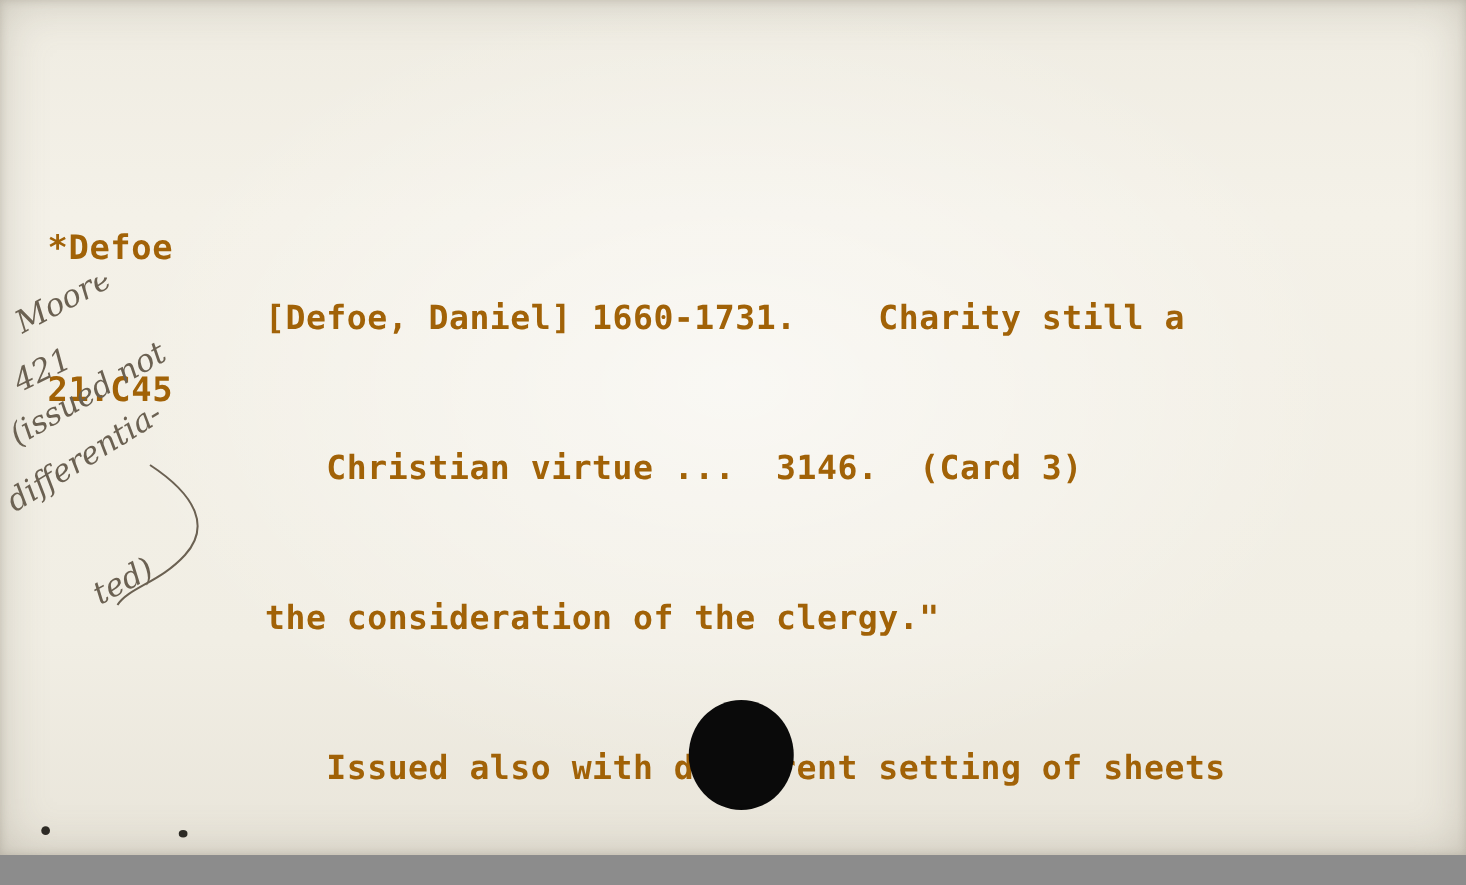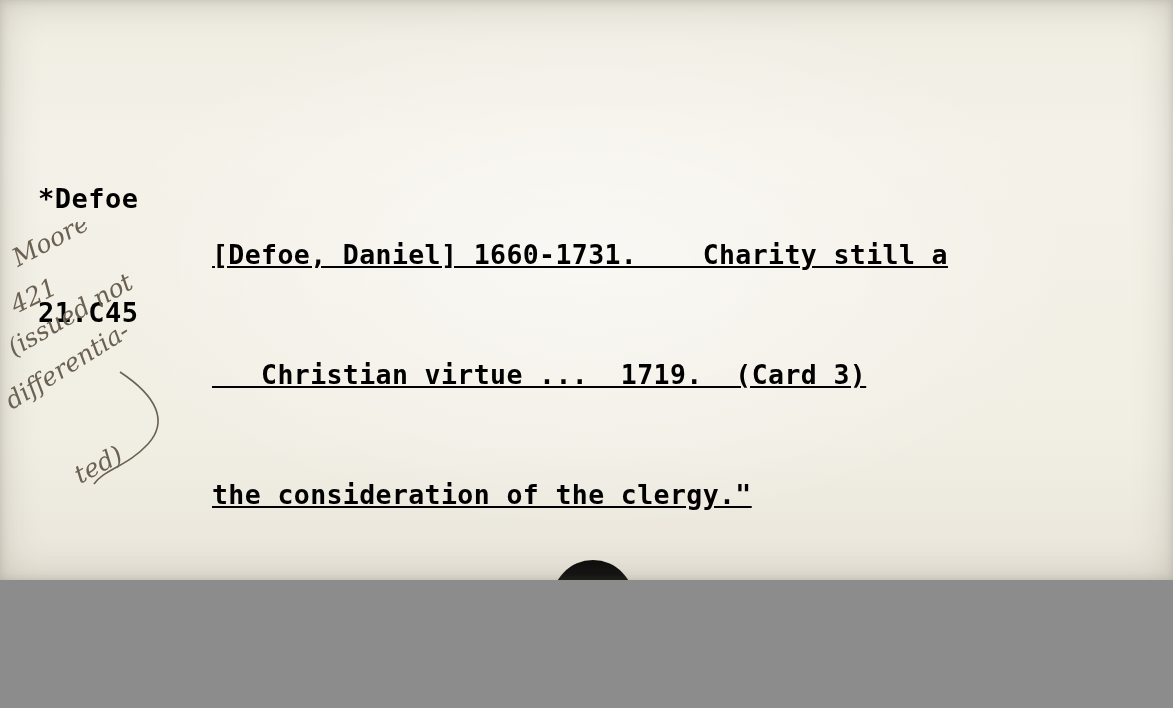--- a/index.html
+++ b/index.html
@@ -3,25 +3,25 @@
 <meta charset="utf-8">
 <style>
   html, body {
     margin: 0;
     padding: 0;
     background: #8c8c8c;
   }
   #card {
     position: relative;
     width: 1173px;
-    height: 580px;
+    height: 684px;
     background: #f2efe6;
     overflow: hidden;
     font-family: "DejaVu Sans Mono", monospace;
-    color: #000000;
+    color: #a16207;
   }
   
   #paper-texture {
     position: absolute;
     inset: 0;
     background:
       radial-gradient(ellipse at 50% 45%, rgba(255,255,255,0.55) 0%, rgba(255,255,255,0.0) 60%),
       linear-gradient(180deg, #efece2 0%, #f4f1e8 25%, #f1eee4 75%, #e9e5da 100%);
     pointer-events: none;
   }
@@ -50,21 +50,21 @@
     position: absolute;
     left: 212px;
     top: 155px;
     width: 955px;
     font-size: 26.5px;
     line-height: 40px;
     letter-spacing: 0.4px;
     font-weight: bold;
     white-space: pre;
   }
-  .body-text .line { white-space: pre; text-decoration: underline; }
+  .body-text .line { white-space: pre; }
 
   
   #handnote {
     position: absolute;
     left: 8px;
     top: 222px;
     width: 200px;
     height: 300px;
     pointer-events: none;
   }
@@ -107,21 +107,21 @@
 
   <div id="paper-texture"></div>
 
   <div class="callnum">
     <div>*Defoe</div>
     <div>21.C45</div>
   </div>
 
   <div class="body-text">
     <div class="line">[Defoe, Daniel] 1660-1731.    Charity still a</div>
-    <div class="line">   Christian virtue ...  1719.  (Card 3)</div>
+    <div class="line">   Christian virtue ...  3146.  (Card 3)</div>
     <div class="line">the consideration of the clergy."</div>
     <div class="line">   Issued also with different setting of sheets</div>
     
     
     
     
     
     
     
     

